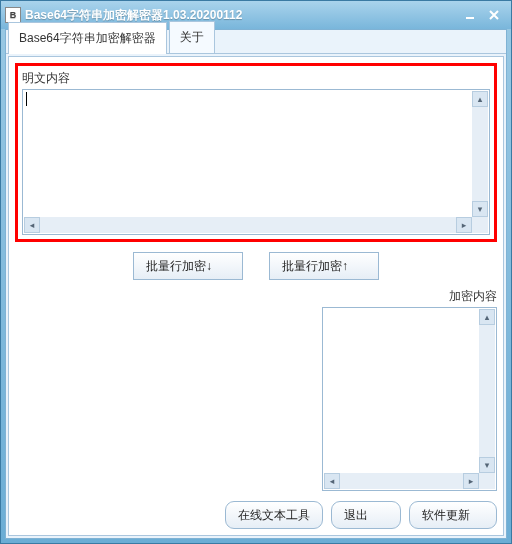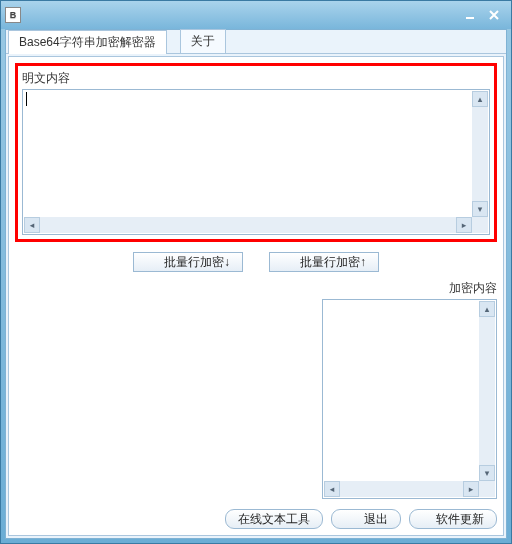--- a/index.html
+++ b/index.html
@@ -36,26 +36,26 @@
     border: 1px solid #7fb2d4;
     display: flex; flex-direction: column;
   }
   .tabbar {
     height: 24px;
     display: flex; align-items: flex-end;
     padding: 2px 2px 0 2px;
     border-bottom: 1px solid #aac6de;
   }
   .tab {
-    height: 24px; padding: 0 10px;
+    height: 32px; padding: 0 10px;
     display: flex; align-items: center;
     background: #f5faff;
     border: 1px solid #aac6de;
     border-bottom: none;
-    margin-right: 13px;
+    margin-right: 2px;
     font-size: 12px;
     color: #333;
   }
   .tab.active {
     background: #fff;
     position: relative; top: 1px;
   }
   .tabpage {
     flex: 1;
     background: #fff;
@@ -110,24 +110,24 @@
     display: flex; align-items: center; justify-content: center;
     font-size: 9px; color: #567;
   }
   .scroll-h .thumb-left { left: 0; }
   .scroll-h .thumb-right { right: 0; }
   .btn-row {
     display: flex; justify-content: center; gap: 26px;
     margin: 10px 0 8px 0;
   }
   .btn {
-    min-width: 110px; height: 20px;
+    min-width: 110px; height: 28px;
     border: 1px solid #9bb9d3;
     background: linear-gradient(to bottom, #fff 0, #e6eef6 100%);
-    display: inline-flex; align-items: center; justify-content: flex-end;
+    display: inline-flex; align-items: center; justify-content: flex-start;
     font-size: 12px; color: #222; cursor: pointer;
     padding: 0 12px;
   }
   .cipher-wrap { flex: 1; display: flex; flex-direction: column; align-items: flex-end; }
   .cipher-wrap .textbox-wrap { flex: 1; }
   .footer {
     display: flex; justify-content: flex-end; gap: 8px;
     margin-top: 10px;
   }
   .footer .btn { min-width: 88px; border-radius: 9px; }
@@ -137,20 +137,21 @@
     animation: blink 1s steps(1) infinite;
   }
   @keyframes blink { 50% { opacity: 0; } }
 </style>
 </head>
 <body>
 
 <div class="window">
   <div class="titlebar">
     <span class="icon">B</span>
+    <span>Base64字符串加密解密器1.03.20200112</span>
     <span class="spacer"></span>
     <span class="win-btn">
       <svg width="10" height="10" viewBox="0 0 10 10">
           <rect x="1" y="7" width="8" height="2" fill="#fff"></rect>
         </svg>
     </span>
     <span class="win-btn">
       <svg width="10" height="10" viewBox="0 0 10 10">
           <path d="M1 1 L9 9 M9 1 L1 9" stroke="#fff" stroke-width="2"></path>
         </svg>

